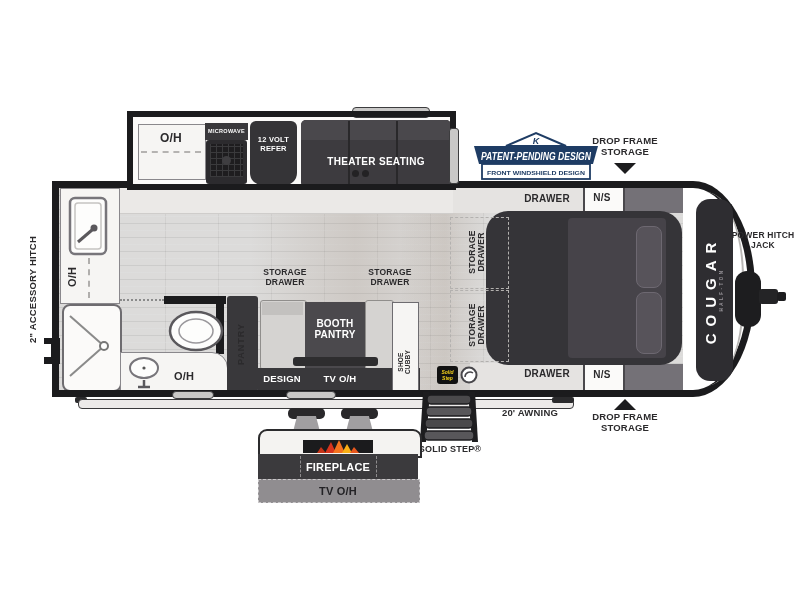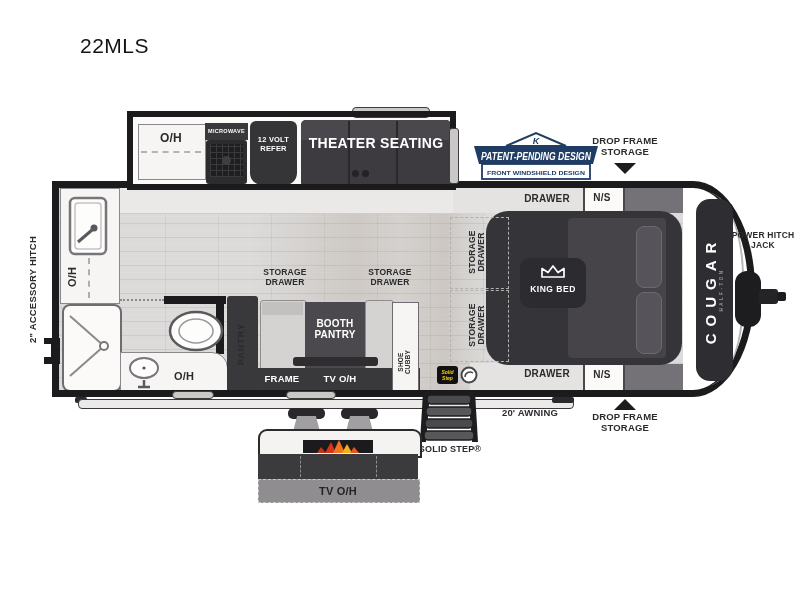--- a/index.html
+++ b/index.html
@@ -21,21 +21,20 @@
   .whitebox{background:#f6f5f3;border:1.5px solid #8a888c;}
   .tri-down{position:absolute;width:0;height:0;border-left:11px solid transparent;border-right:11px solid transparent;border-top:11px solid #1c1c1e;}
   .tri-up{position:absolute;width:0;height:0;border-left:11px solid transparent;border-right:11px solid transparent;border-bottom:11px solid #1c1c1e;}
   .handle{position:absolute;background:#c9c8c7;border:1.5px solid #3c3c3e;border-radius:4px;}
 </style>
 </head>
 <body>
 
 <div class="canvas">
 
-  <div class="lbl" style="left:80px;top:34px;width:120px;text-align:left;font-size:21px;font-weight:500;color:#141414;letter-spacing:.5px;">22MLS</div>
 
   <div class="floor"></div>
   <div class="tint" style="left:250px;width:210px;"></div>
   <div class="tint" style="left:400px;width:90px;"></div>
   <div class="abs" style="left:556px;top:188px;height:202px;border-left:1px solid rgba(0,0,0,.09);"></div>
 
   <div class="abs" style="left:118px;top:188px;width:335px;height:25px;background:#ebe9e7;border-bottom:1px solid #cfcdcb;"></div>
 
   <div class="abs whitebox" style="left:60px;top:188px;width:58px;height:114px;"></div>
   <svg class="abs" style="left:68px;top:196px;" width="40" height="62" viewBox="0 0 40 62">
@@ -81,43 +80,37 @@
   <div class="abs" style="left:470px;top:363px;width:113px;height:27px;background:#e5e3e1;"></div>
   <div class="abs" style="left:621px;top:364px;width:64px;height:26px;background:#747177;"></div>
   <div class="abs" style="left:583px;top:362px;width:38px;height:27px;background:#fbfaf9;border:2px solid #4a484c;"></div>
   <div class="lbl" style="left:514px;top:368px;width:66px;font-size:10px;">DRAWER</div>
   <div class="lbl" style="left:583px;top:369px;width:38px;font-size:10px;">N/S</div>
 
   <div class="abs" style="left:486px;top:211px;width:196px;height:154px;background:#353438;border-radius:22px;"></div>
   <div class="abs" style="left:568px;top:218px;width:98px;height:140px;background:#464349;border-radius:4px;"></div>
   <div class="abs" style="left:636px;top:226px;width:24px;height:60px;background:#57535a;border:1px solid #6d6871;border-radius:8px;"></div>
   <div class="abs" style="left:636px;top:292px;width:24px;height:60px;background:#57535a;border:1px solid #6d6871;border-radius:8px;"></div>
-  <div class="abs" style="left:520px;top:258px;width:66px;height:50px;background:#2c2b2f;border-radius:10px;">
-    <svg style="position:absolute;left:20px;top:7px;" width="26" height="14" viewBox="0 0 26 14">
-      <path d="M2 12 V3.5 L8 7.5 L13 1 L18 7.5 L24 3.5 V12 Z" fill="none" stroke="#fff" stroke-width="1.7" stroke-linejoin="round"></path>
-    </svg>
-    <div class="lbl wt" style="left:0;top:27px;width:66px;font-size:8.5px;letter-spacing:.5px;">KING BED</div>
-  </div>
 
   <div class="abs" style="left:450px;top:217px;width:57px;height:70px;border:1.5px dashed #b3b1af;"></div>
   <div class="abs" style="left:450px;top:290px;width:57px;height:70px;border:1.5px dashed #b3b1af;"></div>
   <div class="vlab" style="left:445px;top:241px;width:64px;height:22px;font-size:8.5px;">STORAGE DRAWER</div>
   <div class="vlab" style="left:445px;top:314px;width:64px;height:22px;font-size:8.5px;">STORAGE DRAWER</div>
 
   <div class="lbl" style="left:255px;top:268px;width:60px;font-size:8.5px;">STORAGE DRAWER</div>
   <div class="lbl" style="left:360px;top:268px;width:60px;font-size:8.5px;">STORAGE DRAWER</div>
   <div class="abs" style="left:260px;top:300px;width:45px;height:68px;background:#d5d3d1;border:1px solid #908e8c;border-radius:3px;"></div>
   <div class="abs" style="left:262px;top:302px;width:41px;height:13px;background:#c3c1bf;"></div>
   <div class="abs" style="left:365px;top:300px;width:27px;height:68px;background:#d5d3d1;border:1px solid #908e8c;border-radius:3px;"></div>
   <div class="abs" style="left:305px;top:302px;width:60px;height:66px;background:#4b494d;"></div>
   <div class="abs" style="left:293px;top:357px;width:85px;height:9px;background:#2e2d2f;border-radius:3px;"></div>
   <div class="lbl wt" style="left:303px;top:318px;width:64px;font-size:10px;">BOOTH PANTRY</div>
 
   <div class="abs dark" style="left:258px;top:368px;width:162px;height:23px;"></div>
-  <div class="lbl wt" style="left:258px;top:374px;width:48px;font-size:9.5px;">FRAME</div>
+  <div class="lbl wt" style="left:258px;top:374px;width:48px;font-size:9.5px;">DESIGN</div>
   <div class="lbl wt" style="left:316px;top:374px;width:48px;font-size:9.5px;">TV O/H</div>
   <div class="abs" style="left:392px;top:302px;width:25px;height:88px;background:#f6f5f3;border:1.5px solid #6e6c70;"></div>
   <div class="vlab" style="left:391px;top:353px;width:26px;height:18px;font-size:6.5px;">SHOE CUBBY</div>
 
   <div class="abs" style="left:437px;top:366px;width:21px;height:18px;background:#111;border-radius:3px;display:flex;align-items:center;justify-content:center;">
     <div style="width:18px;font-size:5px;font-weight:bold;font-style:italic;color:#f2cf1b;text-align:center;line-height:1.2;">Solid Step</div>
   </div>
   <svg class="abs" style="left:460px;top:366px;" width="18" height="18" viewBox="0 0 18 18">
     <circle cx="9" cy="9" r="7.5" fill="#fff" stroke="#48474b" stroke-width="2"></circle>
     <path d="M5 11 A5 5 0 0 1 13 7" fill="none" stroke="#48474b" stroke-width="1.5"></path>
@@ -137,21 +130,21 @@
   <div class="abs" style="left:210px;top:144px;width:33px;height:33px;background-color:#1e1d1f;
        background-image:repeating-linear-gradient(0deg,#3a3a3c 0 1px,transparent 1px 6px),repeating-linear-gradient(90deg,#3a3a3c 0 1px,transparent 1px 6px);"></div>
   <div class="abs" style="left:222px;top:156px;width:9px;height:9px;background:#3f3e41;border-radius:50%;"></div>
   <div class="abs" style="left:208px;top:184px;width:37px;height:5px;background:#565558;border-radius:2px;"></div>
   <div class="abs" style="left:250px;top:121px;width:47px;height:64px;background:#353437;border-radius:6px 6px 12px 12px;"></div>
   <div class="lbl wt" style="left:250px;top:136px;width:47px;font-size:7.5px;">12 VOLT REFER</div>
   <div class="abs" style="left:301px;top:120px;width:150px;height:68px;background:#3d3b3f;border-radius:5px;"></div>
   <div class="abs" style="left:301px;top:120px;width:150px;height:20px;background:#4a484c;border-radius:5px 5px 0 0;"></div>
   <div class="abs" style="left:348px;top:121px;width:2px;height:66px;background:#29282a;"></div>
   <div class="abs" style="left:396px;top:121px;width:2px;height:66px;background:#29282a;"></div>
-  <div class="lbl wt" style="left:301px;top:136px;width:150px;font-size:14px;letter-spacing:.3px;">THEATER SEATING</div>
+  <div class="lbl wt" style="left:301px;top:156px;width:150px;font-size:10px;letter-spacing:.3px;">THEATER SEATING</div>
   <div class="abs" style="left:352px;top:170px;width:7px;height:7px;background:#232224;border-radius:50%;"></div>
   <div class="abs" style="left:362px;top:170px;width:7px;height:7px;background:#232224;border-radius:50%;"></div>
   <div class="handle" style="left:352px;top:107px;width:76px;height:9px;"></div>
   <div class="abs" style="left:127px;top:111px;width:317px;height:67px;border:6px solid #1b1b1d;"></div>
   <div class="handle" style="left:449px;top:128px;width:8px;height:54px;border-radius:3px;"></div>
 
   <div class="abs" style="left:683px;top:181px;width:65px;height:202px;background:#fff;border:7px solid #1b1b1d;border-left:none;border-radius:0 62px 62px 0 / 0 108px 108px 0;"></div>
   <div class="abs" style="left:706px;top:192px;width:36px;height:194px;border-right:2px solid #b8b6b4;border-radius:0 42px 42px 0 / 0 95px 95px 0;"></div>
   <div class="abs" style="left:696px;top:199px;width:37px;height:182px;background:#2e2d31;border-radius:14px;"></div>
   <div class="vlab" style="left:624px;top:270px;width:180px;height:40px;">
@@ -210,16 +203,17 @@
   <svg class="abs" style="left:303px;top:440px;" width="70" height="13" viewBox="0 0 70 13">
     <polygon points="22,13 28,2 33,13" fill="#d8341d"></polygon>
     <polygon points="30,13 36,0 42,13" fill="#f4731f"></polygon>
     <polygon points="39,13 44,4 49,13" fill="#f9b016"></polygon>
     <polygon points="14,13 18,7 23,13" fill="#c53317"></polygon>
     <polygon points="47,13 51,7 56,13" fill="#e8581d"></polygon>
   </svg>
   <div class="abs" style="left:258px;top:454px;width:160px;height:25px;background:#3b3a3d;"></div>
   <div class="abs" style="left:300px;top:456px;height:21px;border-left:1.5px dashed #8e8c8e;"></div>
   <div class="abs" style="left:376px;top:456px;height:21px;border-left:1.5px dashed #8e8c8e;"></div>
+  <div class="lbl wt" style="left:258px;top:461px;width:160px;font-size:11px;">FIREPLACE</div>
   <div class="abs" style="left:258px;top:479px;width:160px;height:22px;background:#908d90;border:1.5px dashed #c9c7c9;"></div>
   <div class="lbl" style="left:258px;top:485px;width:160px;font-size:11px;color:#232225;">TV O/H</div>
 
 </div>
 
 </body></html>

